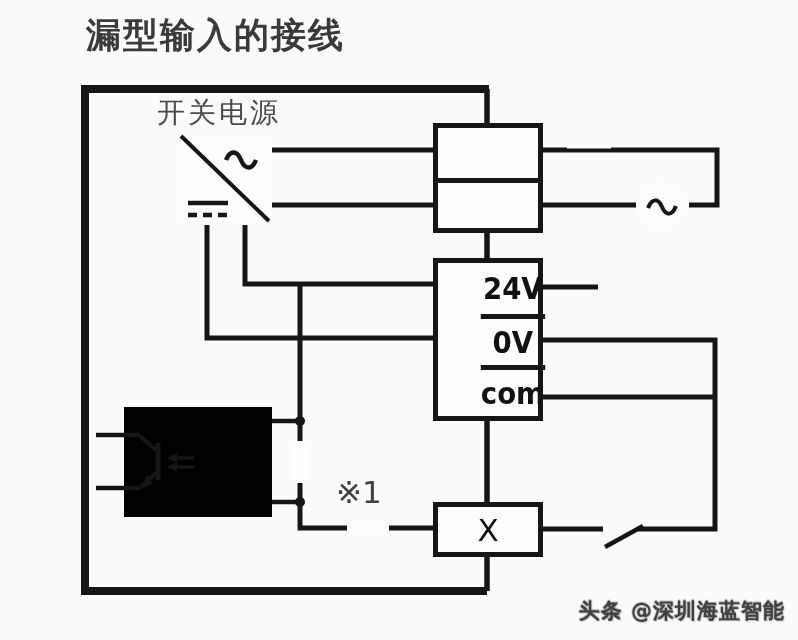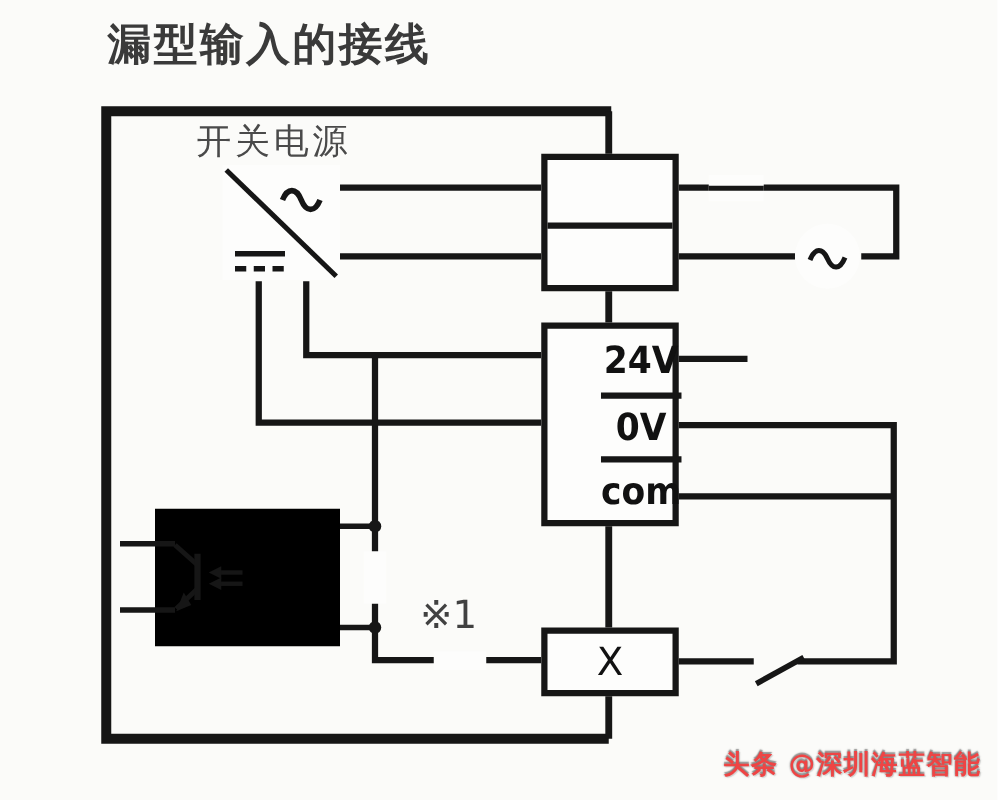--- a/index.html
+++ b/index.html
@@ -21,21 +21,21 @@
     font-size:28px;font-weight:500;color:#4a4a4a;
     letter-spacing:3px;white-space:nowrap;
   }
   #note-ref{
     left:336px;top:474px;
     font-size:31px;font-weight:500;color:#414141;
     white-space:nowrap;
   }
   #watermark{
     right:13px;top:597px;
-    font-size:21px;font-weight:700;color:#ef4444;
+    font-size:21px;font-weight:700;color:#404040;
     letter-spacing:1px;white-space:nowrap;
     text-shadow:0 -1px 1px rgba(60,60,60,.55),1px 1px 1px rgba(120,120,120,.35),-1px 0 1px rgba(150,150,150,.35);
   }
   .block{
     box-sizing:border-box;
     background:#fdfdfc;
     border:5px solid #161616;
   }
   #upper-terminal-block{left:433px;top:123px;width:110px;height:110px;}
   #upper-terminal-block .cell{box-sizing:border-box;height:50%;}

